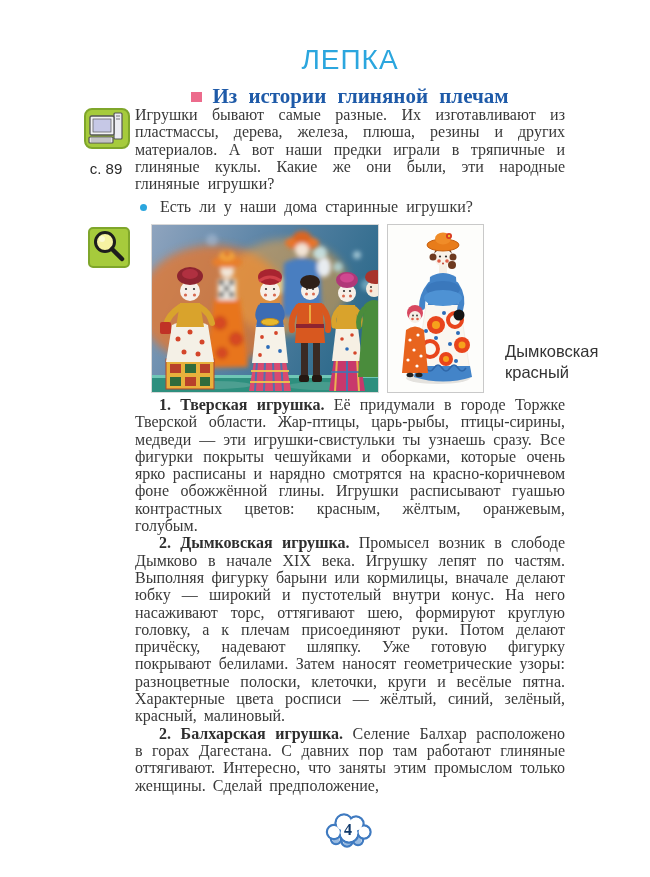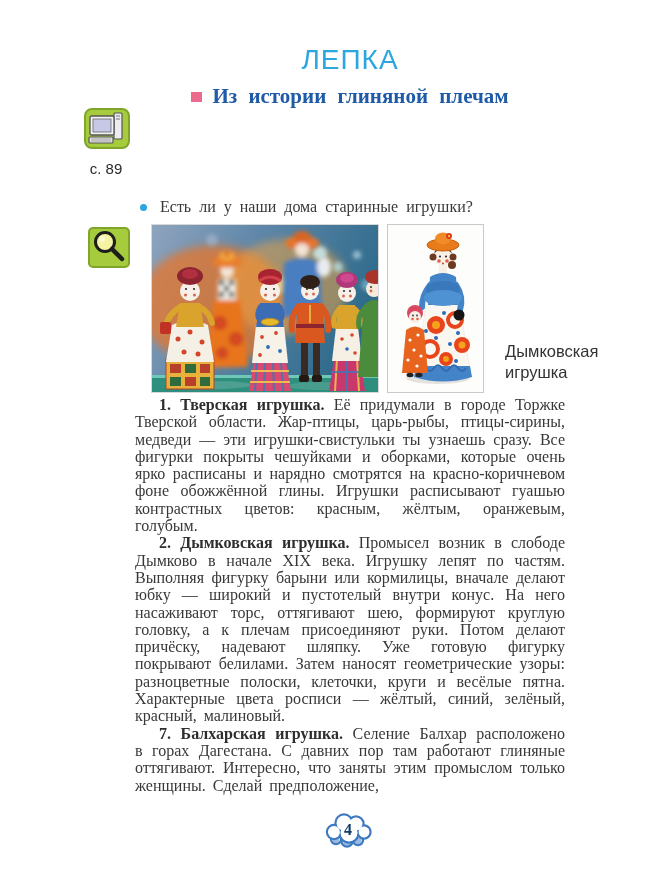--- a/index.html
+++ b/index.html
@@ -84,20 +84,21 @@
       <line x1="32" y1="11" x2="36" y2="11" stroke="#777" stroke-width="1"></line>
       <rect x="6" y="8" width="24" height="19" rx="1.5" fill="#F2F2F6" stroke="#555" stroke-width="1.3"></rect>
       <rect x="9" y="11" width="18" height="13" fill="#C6C8E6" stroke="#666" stroke-width="0.8"></rect>
       <rect x="5" y="29" width="24" height="6" rx="1" fill="#E4E4E8" stroke="#555" stroke-width="1.2"></rect>
       <line x1="7" y1="31" x2="27" y2="31" stroke="#888" stroke-width="0.7"></line>
       <line x1="7" y1="33" x2="27" y2="33" stroke="#888" stroke-width="0.7"></line>
     </svg>
   </div>
   <div class="computer-ref">с. 89</div>
 
+  <p class="intro">Игрушки бывают самые разные. Их изготавливают из пластмассы, дерева, железа, плюша, резины и других материалов. А вот наши предки играли в тряпичные и глиняные куклы. Какие же они были, эти народные глиняные игрушки?</p>
 
   <div class="question-row">
     <span class="question-bullet"></span>
     <span class="question-text">Есть ли у наши дома старинные игрушки?</span>
   </div>
 
   <div class="magnifier-block">
     <svg width="42" height="41" viewBox="0 0 42 41">
       <rect x="1" y="1" width="40" height="39" rx="4" fill="#A6CB3C" stroke="#7FA62B" stroke-width="2"></rect>
       <circle cx="17" cy="15" r="9.5" fill="#F6F3A2" stroke="#1d1d1d" stroke-width="3"></circle>
@@ -330,26 +331,26 @@
         <circle cx="24.5" cy="94" r="1.3" fill="#E06048"></circle>
           <circle cx="29.5" cy="94" r="1.3" fill="#E06048"></circle>
         <circle cx="25" cy="90.5" r="0.9" fill="#333"></circle>
           <circle cx="29" cy="90.5" r="0.9" fill="#333"></circle>
         <ellipse cx="22" cy="150" rx="3.5" ry="2.2" fill="#222"></ellipse>
         <ellipse cx="31" cy="150" rx="3.5" ry="2.2" fill="#222"></ellipse>
       </g>
     </svg>
   </div>
 
-  <div class="figure-caption">Дымковская игрушка</div>
+  <div class="figure-caption">Дымковская красный</div>
 
   <div class="content">
     <p class="para"><b>1. Тверская игрушка.</b> <span>Её придумали в городе Торжке Тверской области. Жар-птицы, царь-рыбы, птицы-сирины, медведи — эти игрушки-свистульки ты узнаешь сразу. Все фигурки покрыты чешуйками и оборками, которые очень ярко расписаны и нарядно смотрятся на красно-коричневом фоне обожжённой глины. Игрушки расписывают гуашью контрастных цветов: красным, жёлтым, оранжевым, голубым.</span></p>
     <p class="para"><b>2. Дымковская игрушка.</b> <span>Промысел возник в слободе Дымково в начале XIX века. Игрушку лепят по частям. Выполняя фигурку барыни или кормилицы, вначале делают юбку — широкий и пустотелый внутри конус. На него насаживают торс, оттягивают шею, формируют круглую головку, а к плечам присоединяют руки. Потом делают причёску, надевают шляпку. Уже готовую фигурку покрывают белилами. Затем наносят геометрические узоры: разноцветные полоски, клеточки, круги и весёлые пятна. Характерные цвета росписи — жёлтый, синий, зелёный, красный, малиновый.</span></p>
-    <p class="para"><b>7. Балхарская игрушка.</b> <span>Селение Балхар расположено в горах Дагестана. С давних пор там работают глиняные оттягивают. Интересно, что заняты этим промыслом только женщины. Сделай предположение,</span></p>
+    <p class="para"><b>2. Балхарская игрушка.</b> <span>Селение Балхар расположено в горах Дагестана. С давних пор там работают глиняные оттягивают. Интересно, что заняты этим промыслом только женщины. Сделай предположение,</span></p>
   </div>
 
   <div class="cloud-marker">
     <svg width="52" height="40" viewBox="0 0 52 40">
       <g stroke="#3F7AC0" stroke-width="2.4" fill="#ffffff">
         <circle cx="14" cy="30" r="5"></circle>
         <circle cx="25" cy="32" r="5.5"></circle>
         <circle cx="36" cy="31" r="5"></circle>
       </g>
       <g fill="#88B0DC" opacity="0.85">

